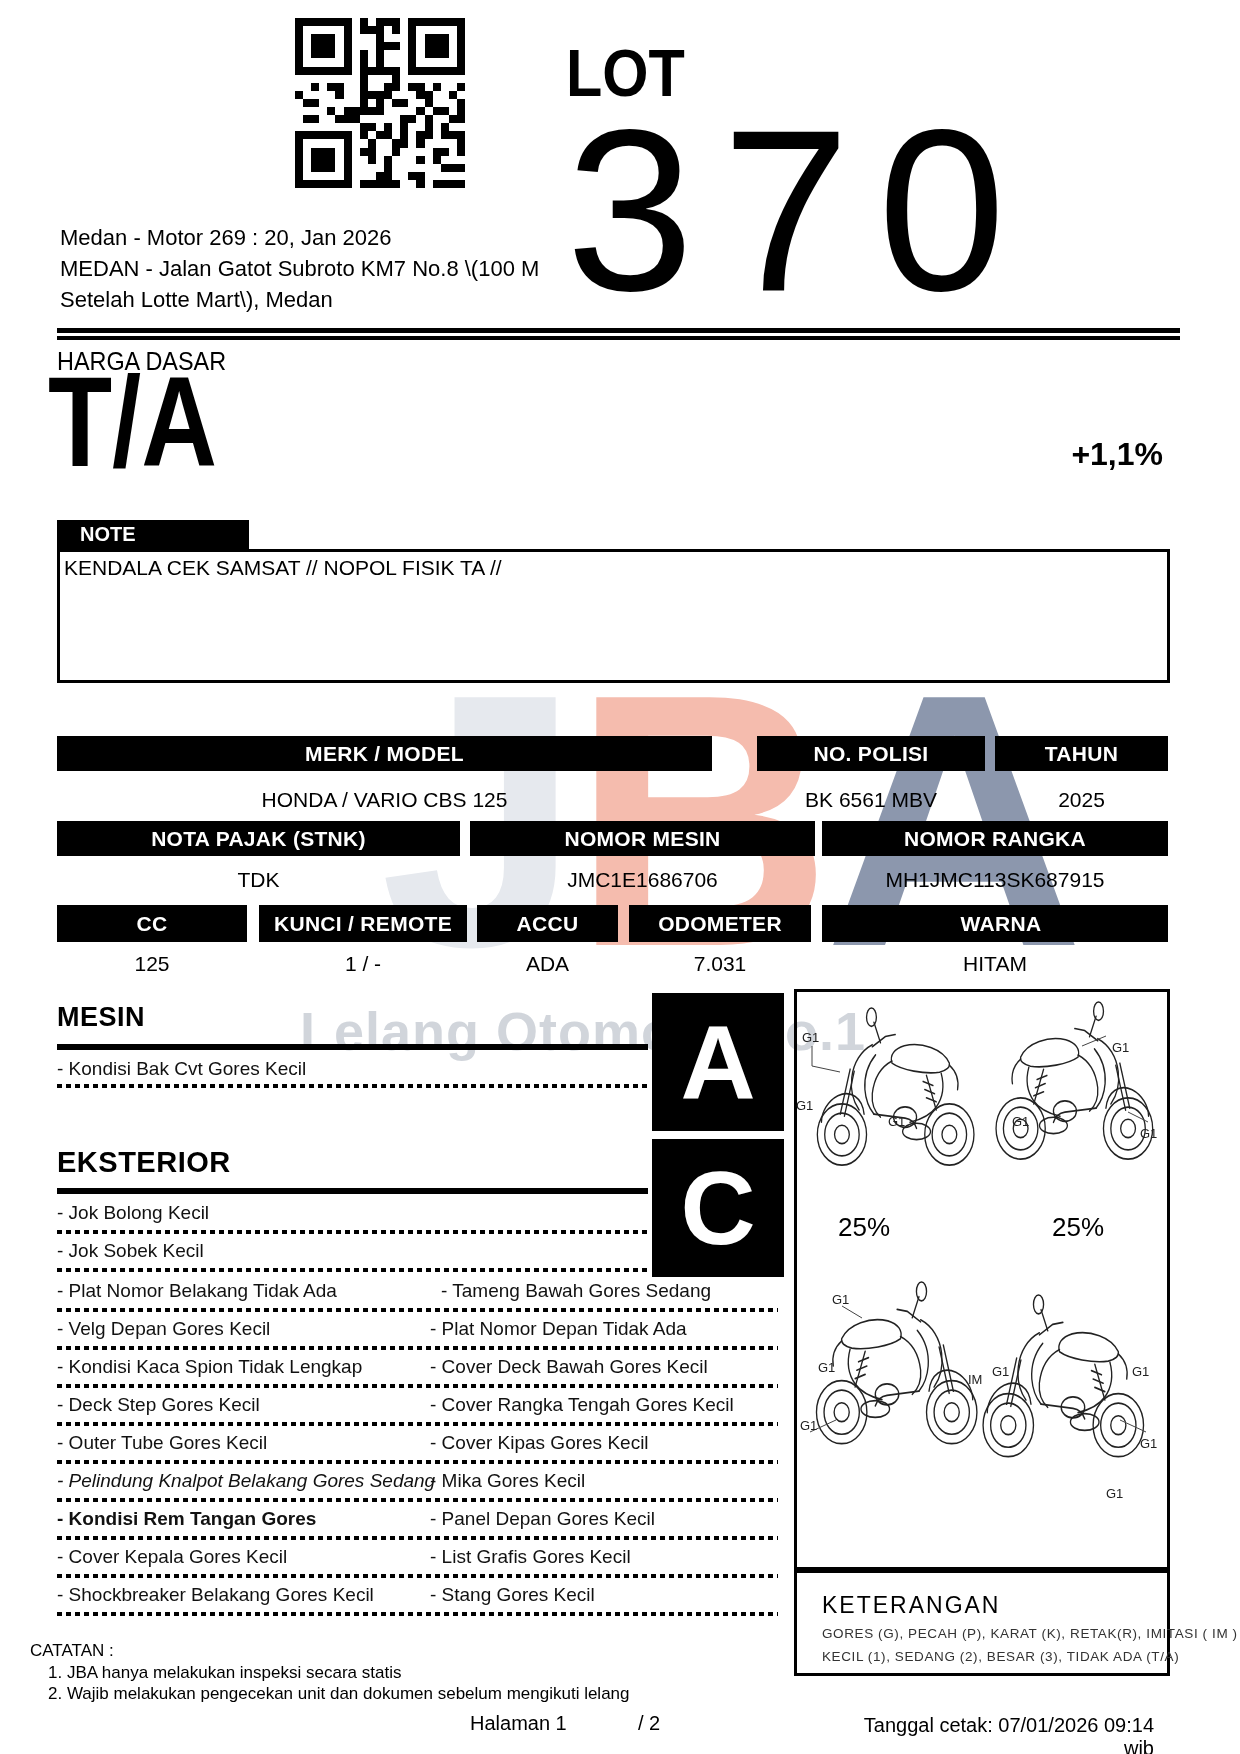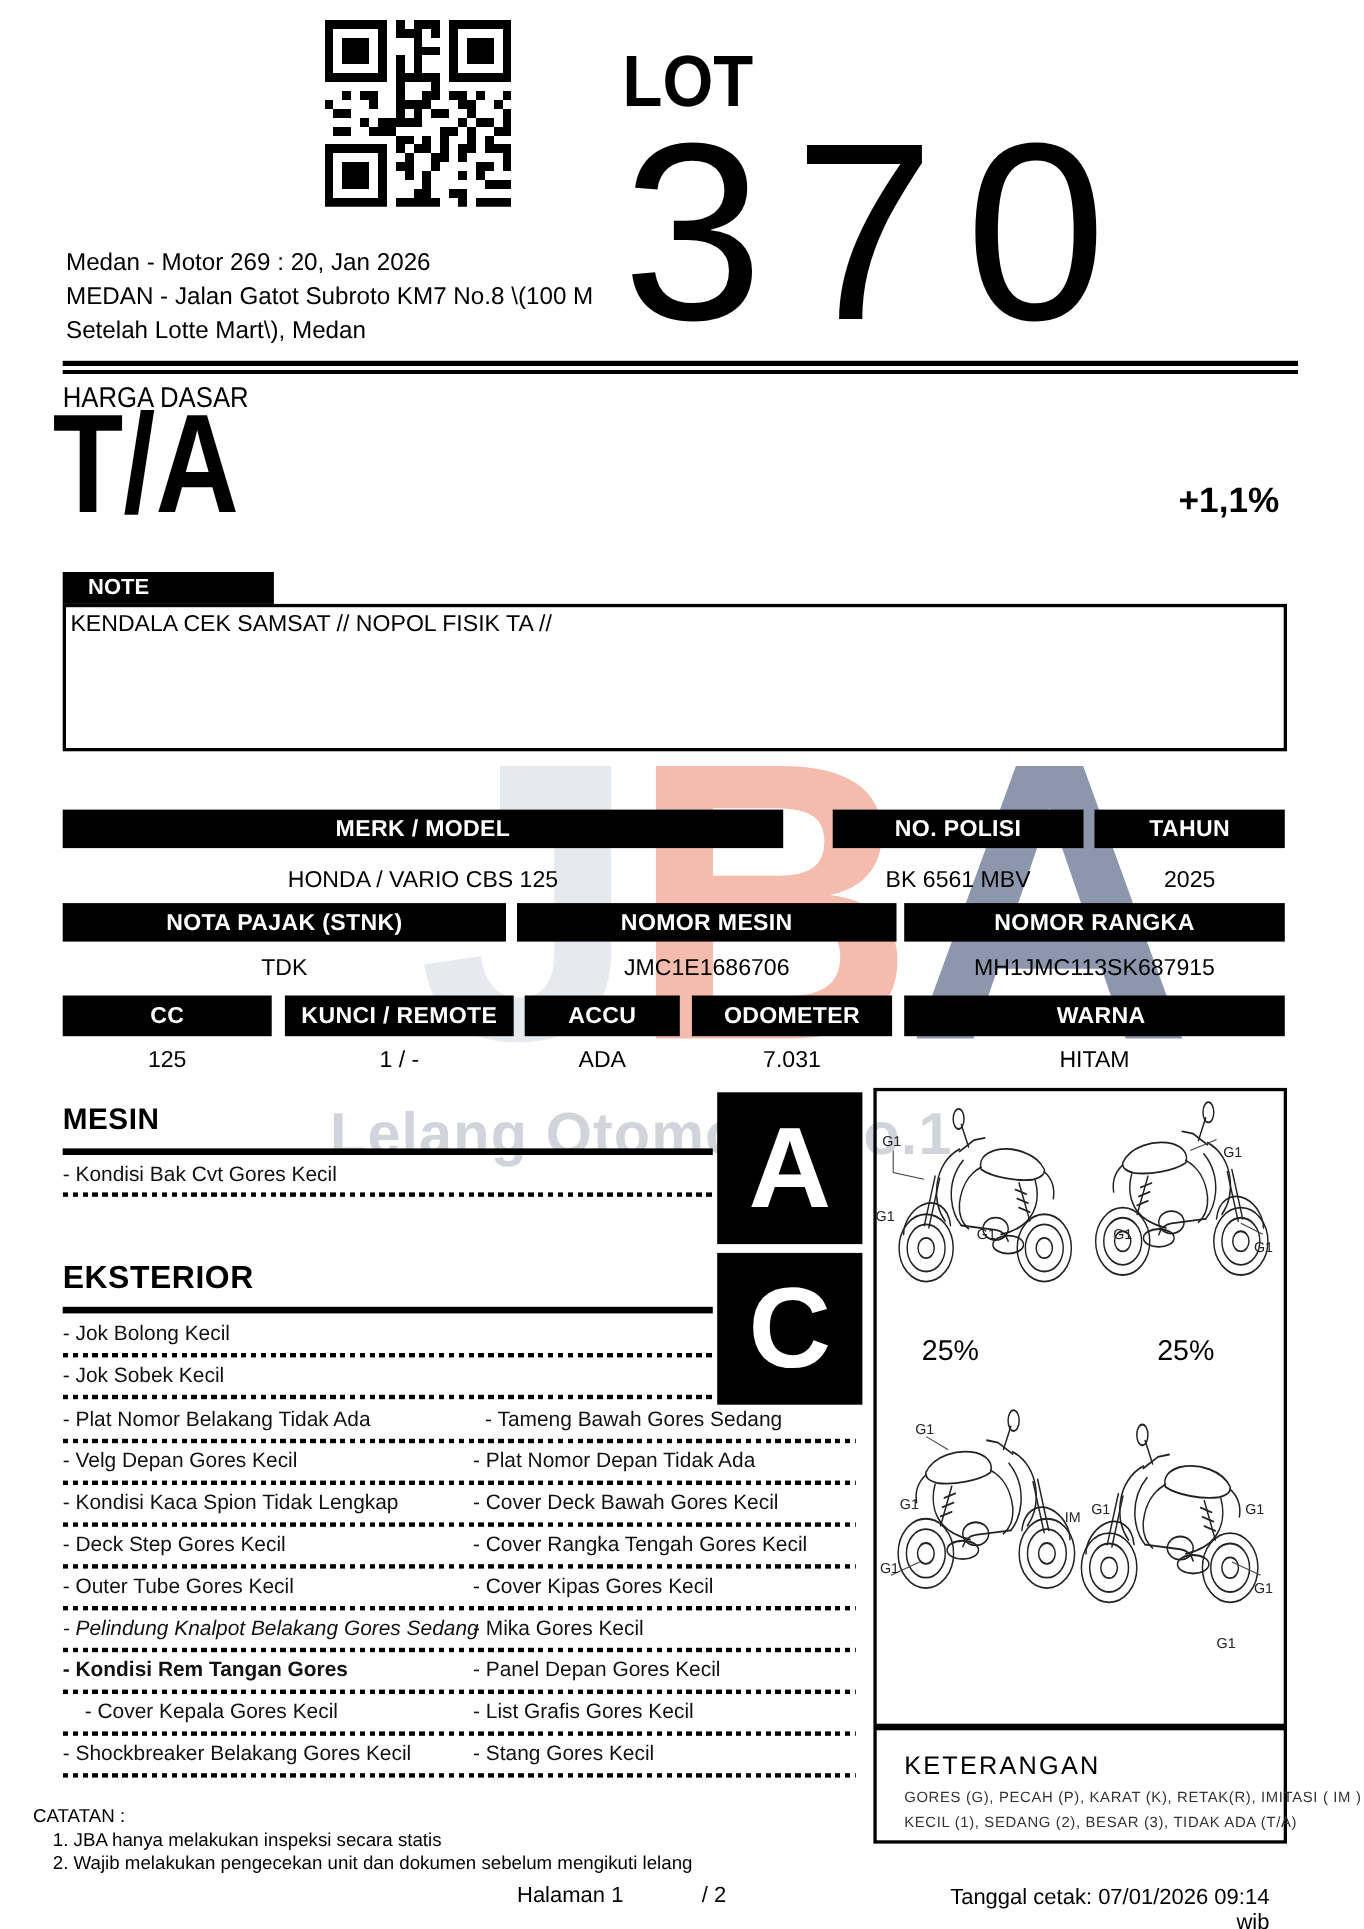--- a/index.html
+++ b/index.html
@@ -269,21 +269,21 @@
   <div class="dotl z1" style="top:1460px;width:721px;"></div>
 
   <div class="abs z1 item" style="left:57px;top:1470px;font-style:italic;">- Pelindung Knalpot Belakang Gores Sedang</div>
   <div class="abs z1 item" style="left:430px;top:1470px;">- Mika Gores Kecil</div>
   <div class="dotl z1" style="top:1498px;width:721px;"></div>
 
   <div class="abs z1 item" style="left:57px;top:1508px;font-weight:bold;">- Kondisi Rem Tangan Gores</div>
   <div class="abs z1 item" style="left:430px;top:1508px;">- Panel Depan Gores Kecil</div>
   <div class="dotl z1" style="top:1536px;width:721px;"></div>
 
-  <div class="abs z1 item" style="left:57px;top:1546px;margin-left:20px;">- Cover Kepala Gores Kecil</div>
+  <div class="abs z1 item" style="left:57px;top:1546px;">- Cover Kepala Gores Kecil</div>
   <div class="abs z1 item" style="left:430px;top:1546px;">- List Grafis Gores Kecil</div>
   <div class="dotl z1" style="top:1574px;width:721px;"></div>
 
   <div class="abs z1 item" style="left:57px;top:1584px;">- Shockbreaker Belakang Gores Kecil</div>
   <div class="abs z1 item" style="left:430px;top:1584px;">- Stang Gores Kecil</div>
   <div class="dotl z1" style="top:1612px;width:721px;"></div>
 
   <div class="abs z1 diagram-box"></div>
   <div class="abs z1 ket-box"></div>
   <div class="abs z1 ket-title">KETERANGAN</div>

